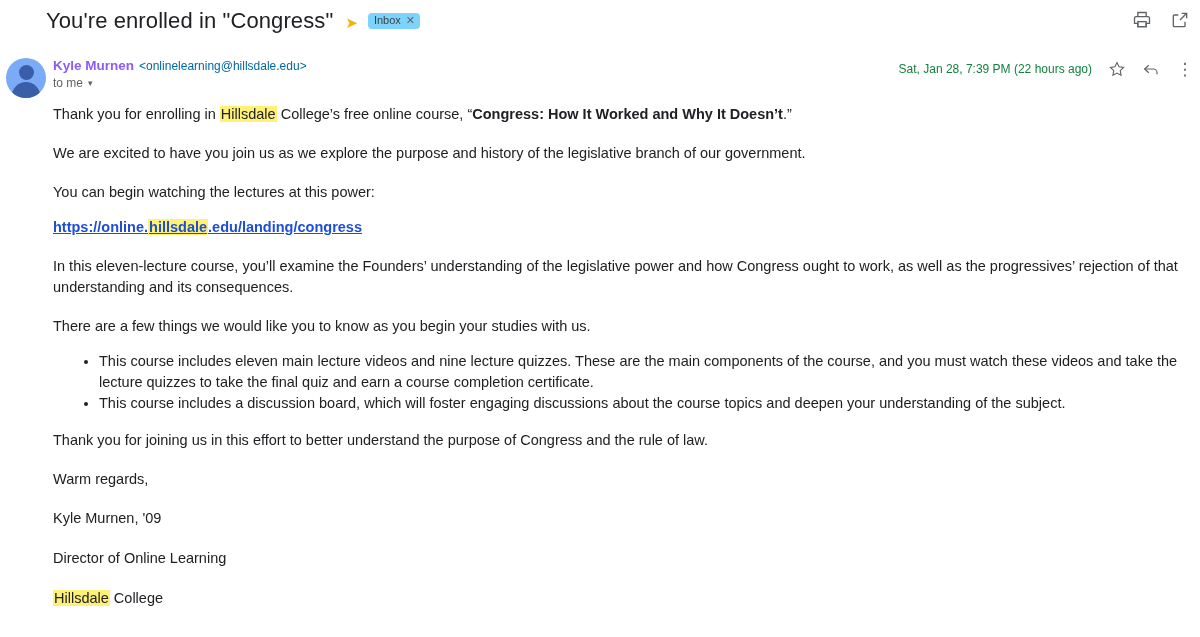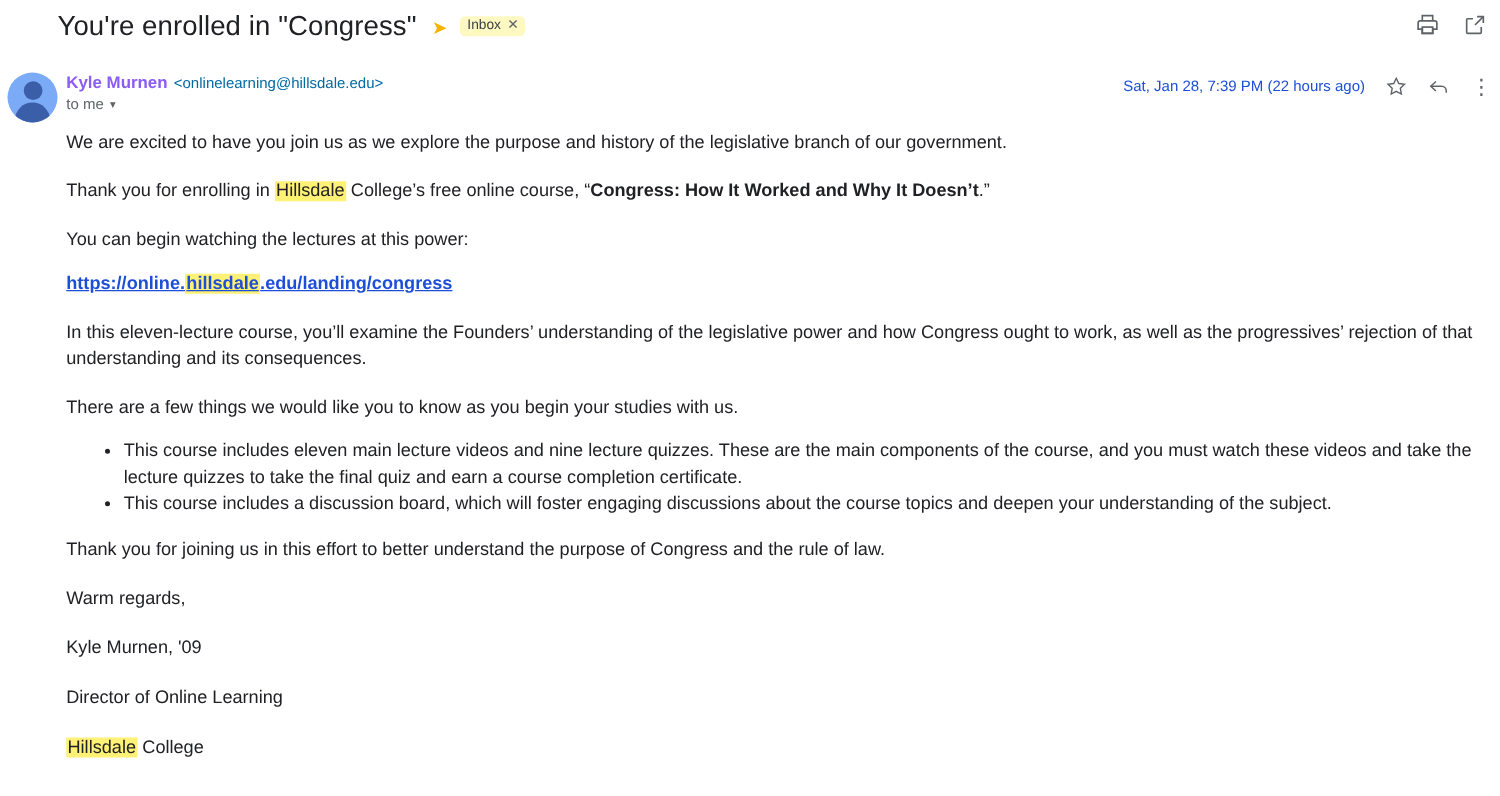--- a/index.html
+++ b/index.html
@@ -37,21 +37,21 @@
   .important-marker {
     margin-left: 12px;
     color: #f4b400;
     font-size: 15px;
     line-height: 1;
     display: inline-block;
     transform: translateY(1px);
   }
   .label-chip {
     margin-left: 10px;
-    background: #fef9c3;
+    background: #7dd3fc;
     color: #3c4043;
     font-size: 11px;
     border-radius: 4px;
     padding: 2px 5px 3px 6px;
     display: inline-flex;
     align-items: flex-end;
     line-height: 1;
     white-space: nowrap;
   }
   .label-chip .chip-x {
@@ -147,21 +147,21 @@
   .meta-right {
     position: absolute;
     right: 6px;
     top: 2px;
     display: flex;
     align-items: center;
     gap: 16px;
   }
   .date {
     font-size: 12px;
-    color: #1d4ed8;
+    color: #15803d;
     white-space: nowrap;
   }
   .micon {
     color: #5f6368;
     display: inline-flex;
     align-items: center;
     justify-content: center;
     cursor: pointer;
     width: 18px;
     height: 18px;
@@ -269,23 +269,23 @@
         </svg>
       </span>
       <span class="micon" style="font-size:17px;">⋮</span>
     </div>
   </div>
 </div>
 
 <div class="body-content">
 
 
+  <p><span>Thank you for enrolling in </span><span class="hl">Hillsdale</span><span> College’s free online course, “</span><span class="bold">Congress: How It Worked and Why It Doesn’t</span><span>.”</span></p>
+
   <p>We are excited to have you join us as we explore the purpose and history of the legislative branch of our government.</p>
-
-  <p><span>Thank you for enrolling in </span><span class="hl">Hillsdale</span><span> College’s free online course, “</span><span class="bold">Congress: How It Worked and Why It Doesn’t</span><span>.”</span></p>
 
   <p class="tight">You can begin watching the lectures at this power:</p>
 
   <p><a class="link" href="#"><span>https://online.</span><span class="hl">hillsdale</span><span>.edu/landing/congress</span></a></p>
 
   <p>In this eleven-lecture course, you’ll examine the Founders’ understanding of the legislative power and how Congress ought to work, as well as the progressives’ rejection of that understanding and its consequences.</p>
 
   <p class="tight">There are a few things we would like you to know as you begin your studies with us.</p>
 
   <ul class="points">

